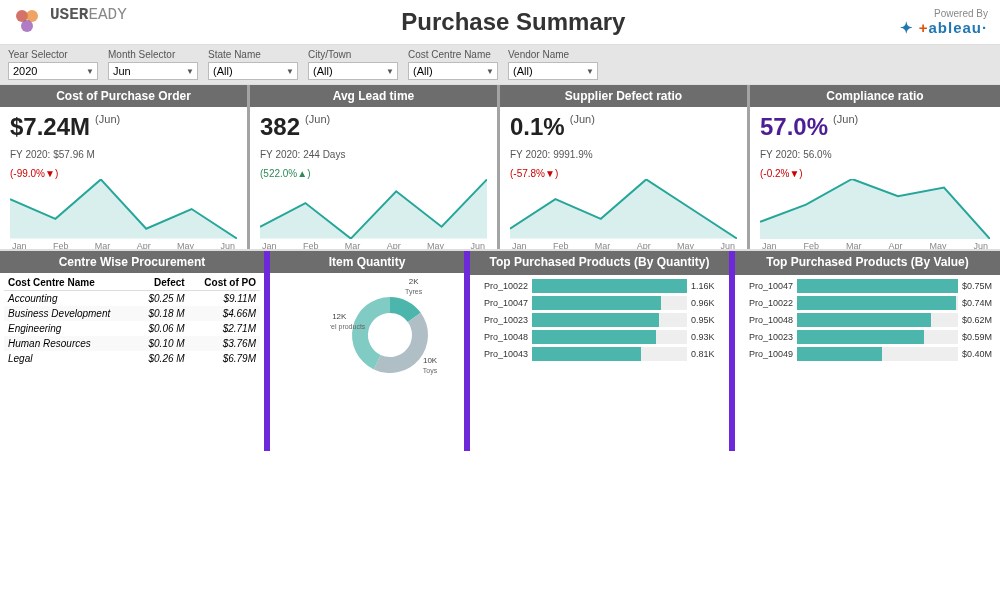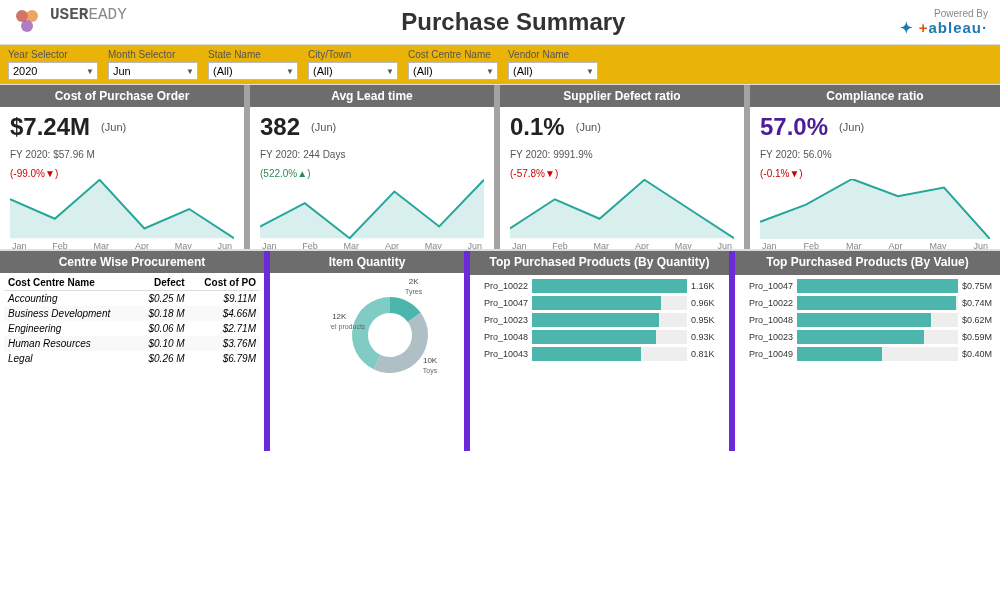--- a/index.html
+++ b/index.html
@@ -6,30 +6,30 @@
     body { font-family: Arial, sans-serif; background: #fff; width: 1000px; height: 600px; overflow: hidden; font-size: 12px; }
 
     
     .header { display: flex; align-items: center; justify-content: space-between; padding: 6px 12px; border-bottom: 1px solid #ddd; }
     .logo { display: flex; align-items: flex-start; gap: 6px; font-family: Liberation Mono, monospace; }
     .logo-icon { width: 32px; height: 32px; }
     .page-title { font-size: 24px; font-weight: bold; color: #333; }
     .tableau-badge { text-align: right; font-size: 10px; color: #888; }
 
     
-    .filter-bar { display: flex; gap: 10px; padding: 4px 8px; background: #eab308; border-bottom: 1px solid #ddd; align-items: flex-end; }
+    .filter-bar { display: flex; gap: 10px; padding: 4px 8px; background: #e5e5e5; border-bottom: 1px solid #ddd; align-items: flex-end; }
     .filter-group { display: flex; flex-direction: column; }
     .filter-label { font-size: 10px; color: #555; margin-bottom: 2px; }
     .filter-select { font-size: 11px; padding: 2px 16px 2px 4px; border: 1px solid #bbb; background: #fff; appearance: none; -webkit-appearance: none; cursor: pointer; min-width: 90px; position: relative; }
     .select-wrap { position: relative; display: inline-block; }
     .select-wrap::after { content: '▼'; font-size: 8px; position: absolute; right: 4px; top: 50%; transform: translateY(-50%); pointer-events: none; color: #555; }
 
     
     .kpi-row { display: grid; grid-template-columns: 1fr 1fr 1fr 1fr; border-bottom: 2px solid #ddd; }
-    .kpi-card { border-right: 6px solid #a3a3a3; padding: 6px 10px 0; }
+    .kpi-card { border-right: 3px solid #a3a3a3; padding: 6px 10px 0; }
     .kpi-card:last-child { border-right: none; }
     .kpi-header { background: #6d6d6d; color: #fff; text-align: center; font-size: 12px; font-weight: bold; padding: 4px; margin: -6px -10px 6px; }
     .kpi-subtext { font-size: 10px; color: #555; margin-top: 8px; }
     .kpi-change-neg { color: #cc0000; }
     .kpi-change-pos { color: #2e8b57; }
 
     
     .sparkline-area { height: 70px; position: relative; overflow: hidden; }
     .sparkline-axis { display: flex; justify-content: space-between; font-size: 9px; color: #888; padding: 0 2px; margin-top: 2px; }
 
@@ -53,21 +53,21 @@
     
     .top-products { padding: 4px 6px; overflow-y: auto; height: 155px; }
     .product-row { display: flex; align-items: center; margin-bottom: 3px; gap: 4px; }
     .product-label { font-size: 9px; width: 52px; text-align: right; color: #333; flex-shrink: 0; }
     .product-bar-wrap { flex: 1; background: #eee; height: 14px; position: relative; }
     .product-bar { height: 14px; background: #4db6ac; }
     .product-val { font-size: 9px; width: 32px; color: #333; flex-shrink: 0; }
 
     svg { display: block; }
 
-    .kpi-big-row { display: flex; align-items: center; gap: 8px; }
+    .kpi-big-row { display: flex; align-items: flex-start; gap: 2px; }
   </style>
 </head>
 <body>
 
 <div class="header">
   <div class="logo">
 
     <svg class="logo-icon" viewBox="0 0 32 32">
       <circle cx="10" cy="10" r="6" fill="#c0392b" opacity="0.7"></circle>
       <circle cx="20" cy="10" r="6" fill="#e67e22" opacity="0.7"></circle>
@@ -181,21 +181,21 @@
         </div>
       </div>
     </div>
     <div class="kpi-card">
       <div class="kpi-header">Compliance ratio</div>
       <div class="kpi-big-row">
         <span style="font-size:24px;font-weight:bold;color:#4c1d95;">57.0%</span>
         <span style="font-size:11px;color:#555;">&nbsp;(Jun)</span>
       </div>
       <div class="kpi-subtext">FY 2020: 56.0%</div>
-      <div class="kpi-subtext kpi-change-neg">(-0.1%▼)</div>
+      <div class="kpi-subtext kpi-change-neg">(-0.2%▼)</div>
       <div class="sparkline-area">
         <svg width="100%" height="60" viewBox="0 0 230 60">
     <path d="M0,60 L0,42.85714285714286 L46,25.714285714285715 L92,0 L138,17.14285714285714 L184,8.571428571428577 L230,60 L230,60 Z" fill="#b2dfdb" opacity="0.5"></path>
     <path d="M0,42.85714285714286 L46,25.714285714285715 L92,0 L138,17.14285714285714 L184,8.571428571428577 L230,60" fill="none" stroke="#26a69a" stroke-width="2"></path>
   </svg>
         <div class="sparkline-axis">
           <span>Jan</span>
           <span>Feb</span>
           <span>Mar</span>
           <span>Apr</span>

